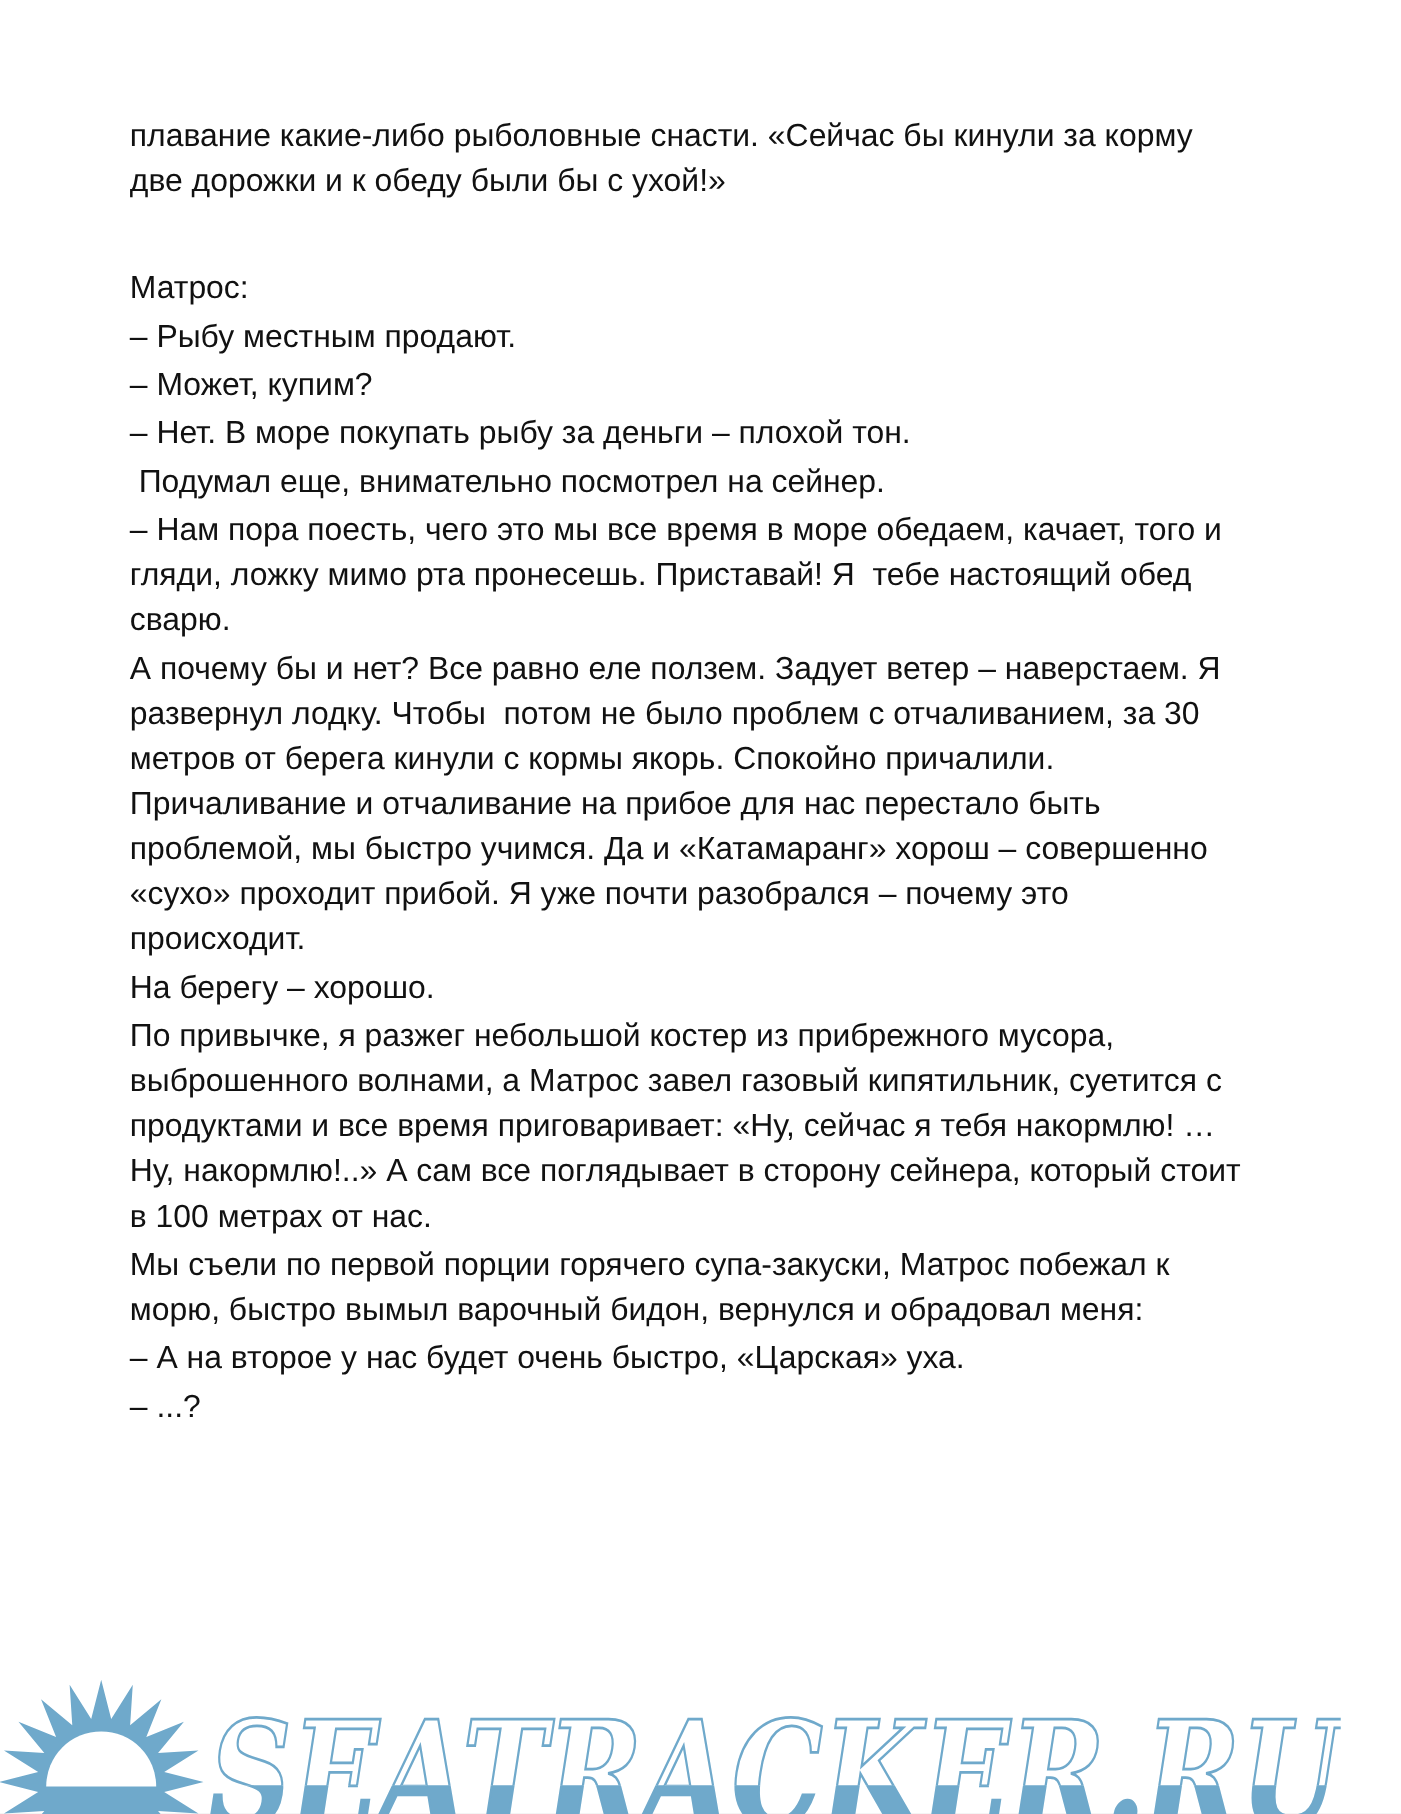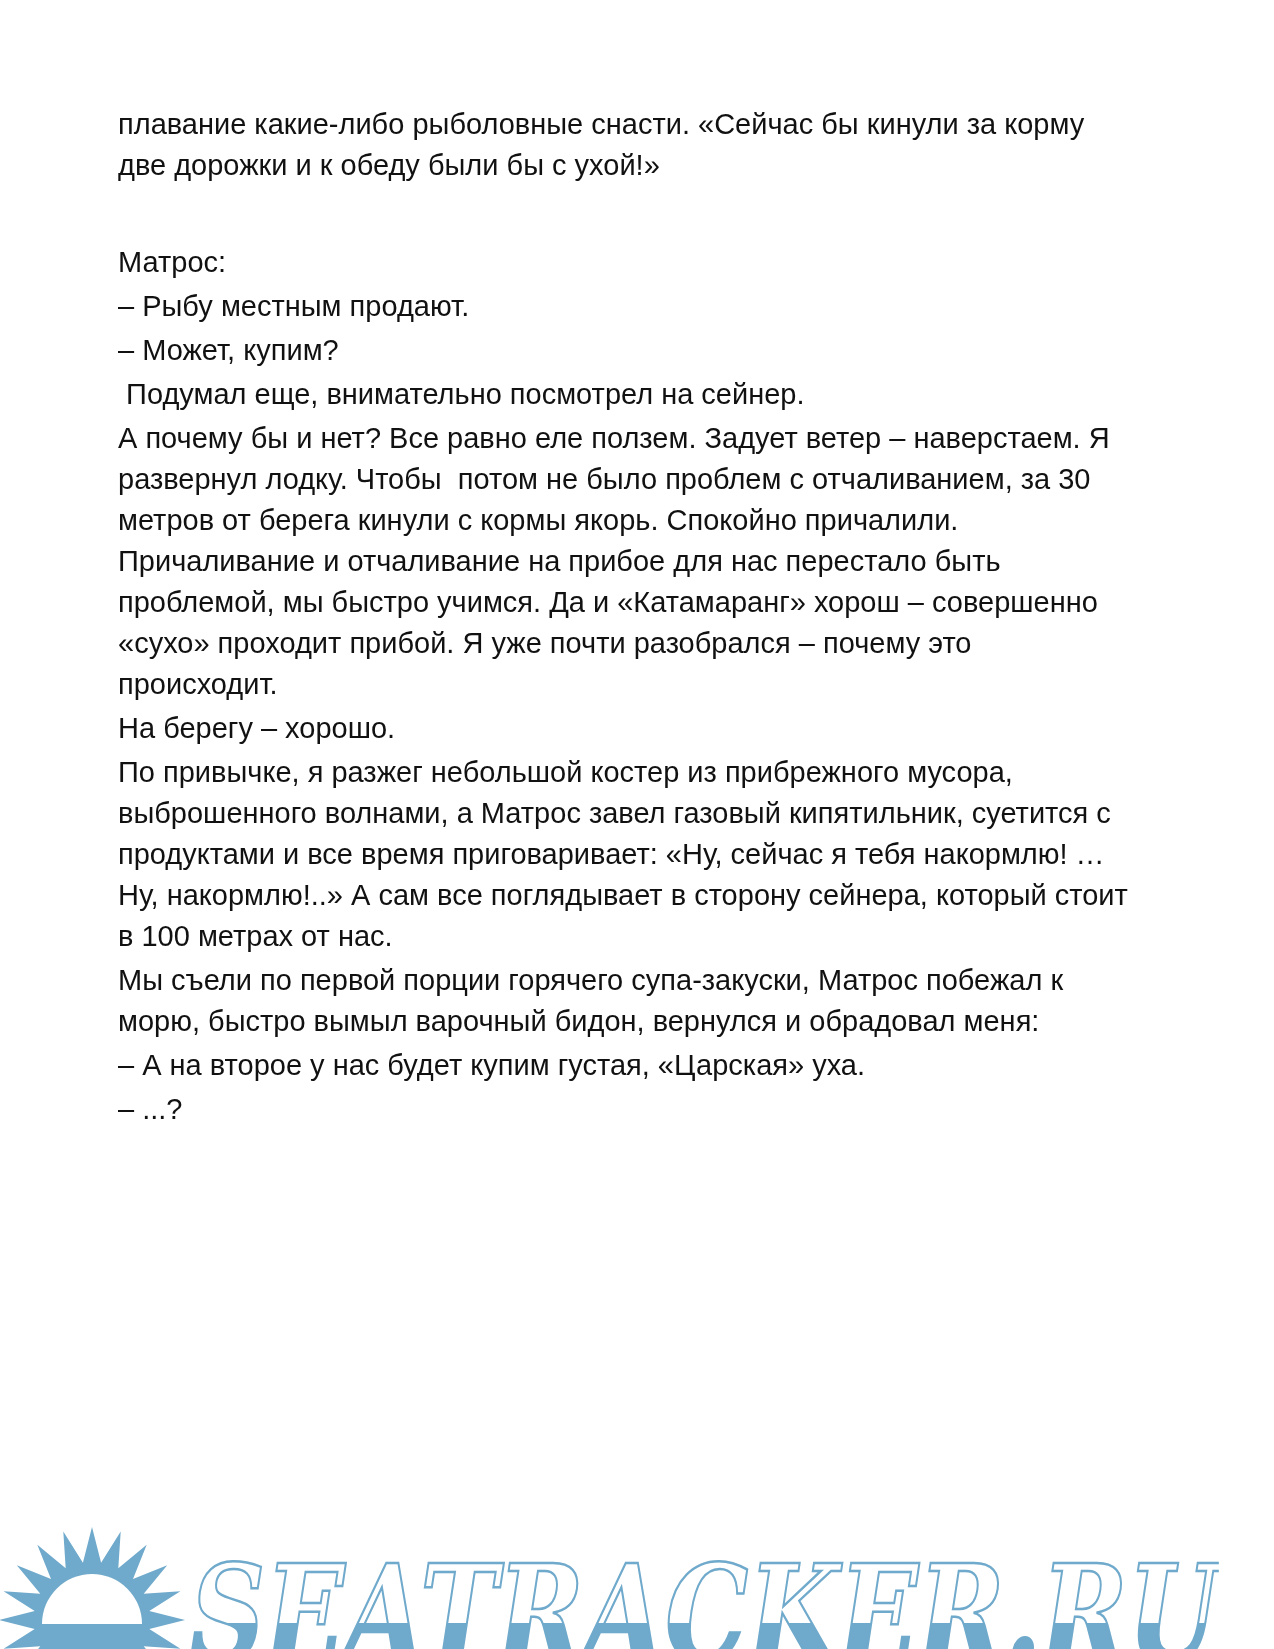--- a/index.html
+++ b/index.html
@@ -85,37 +85,41 @@
 
 <div class="page">
 
   <div class="text-block">
       <p class="para">плавание какие-либо рыболовные снасти. «Сейчас бы кинули за корму
 две дорожки и к обеду были бы с ухой!»</p>
       <p class="para blank"></p>
       <p class="para">Матрос:</p>
       <p class="para">– Рыбу местным продают.</p>
       <p class="para">– Может, купим?</p>
+      <p class="para">– Нет. В море покупать рыбу за деньги – плохой тон.</p>
       <p class="para"> Подумал еще, внимательно посмотрел на сейнер.</p>
+      <p class="para">– Нам пора поесть, чего это мы все время в море обедаем, качает, того и
+гляди, ложку мимо рта пронесешь. Приставай! Я  тебе настоящий обед
+сварю.</p>
       <p class="para">А почему бы и нет? Все равно еле ползем. Задует ветер – наверстаем. Я
 развернул лодку. Чтобы  потом не было проблем с отчаливанием, за 30
 метров от берега кинули с кормы якорь. Спокойно причалили.
 Причаливание и отчаливание на прибое для нас перестало быть
 проблемой, мы быстро учимся. Да и «Катамаранг» хорош – совершенно
 «сухо» проходит прибой. Я уже почти разобрался – почему это
 происходит.</p>
       <p class="para">На берегу – хорошо.</p>
       <p class="para">По привычке, я разжег небольшой костер из прибрежного мусора,
 выброшенного волнами, а Матрос завел газовый кипятильник, суетится с
 продуктами и все время приговаривает: «Ну, сейчас я тебя накормлю! …
 Ну, накормлю!..» А сам все поглядывает в сторону сейнера, который стоит
 в 100 метрах от нас.</p>
       <p class="para">Мы съели по первой порции горячего супа-закуски, Матрос побежал к
 морю, быстро вымыл варочный бидон, вернулся и обрадовал меня:</p>
-      <p class="para">– А на второе у нас будет купим густая, «Царская» уха.</p>
+      <p class="para">– А на второе у нас будет очень быстро, «Царская» уха.</p>
       <p class="para">– ...?</p>
     </div>
 
   <div class="watermark">
     <svg class="sun-logo" viewBox="-100 -100 200 200" aria-hidden="true">
       <polygon id="star" points="0.0,-93.0 9.1,-57.3 28.7,-88.4 26.3,-51.7 54.7,-75.2 41.0,-41.0 75.2,-54.7 51.7,-26.3 88.4,-28.7 57.3,-9.1 93.0,0.0 57.3,9.1 88.4,28.7 51.7,26.3 75.2,54.7 41.0,41.0 54.7,75.2 26.3,51.7 28.7,88.4 9.1,57.3 0.0,93.0 -9.1,57.3 -28.7,88.4 -26.3,51.7 -54.7,75.2 -41.0,41.0 -75.2,54.7 -51.7,26.3 -88.4,28.7 -57.3,9.1 -93.0,0.0 -57.3,-9.1 -88.4,-28.7 -51.7,-26.3 -75.2,-54.7 -41.0,-41.0 -54.7,-75.2 -26.3,-51.7 -28.7,-88.4 -9.1,-57.3" fill="var(--wm, #6fa9cb)"></polygon>
       <path d="M -50 4 A 50 50 0 0 1 50 4 Z" fill="#ffffff"></path>
     </svg>
 
     <div class="wm-text-wrap">

